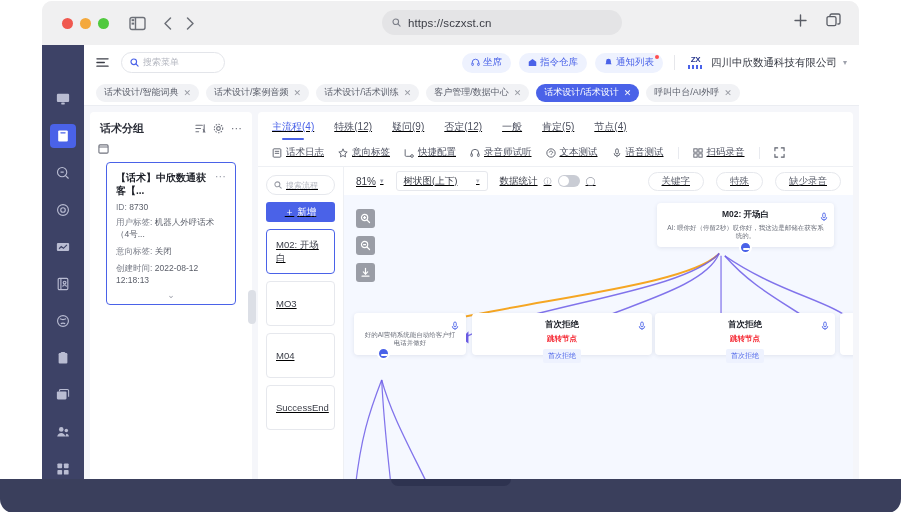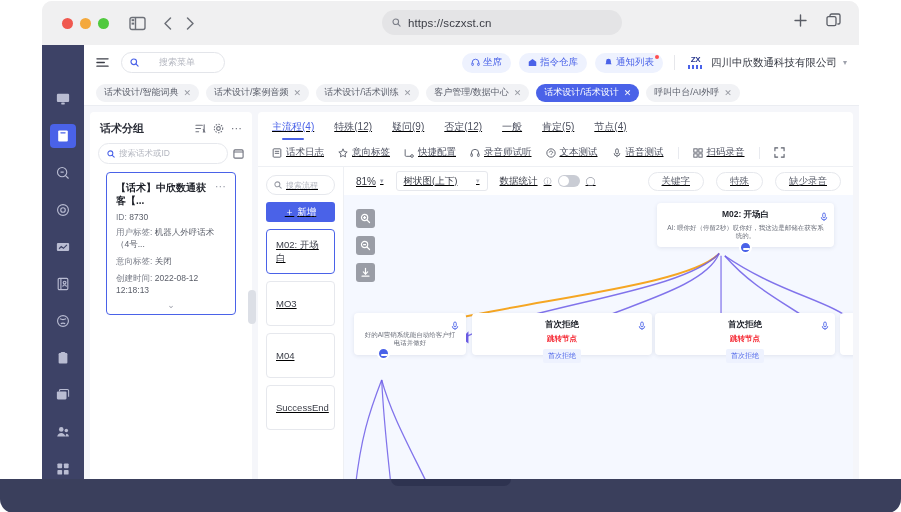--- a/index.html
+++ b/index.html
@@ -77,21 +77,21 @@
   #main { flex: 1; display: flex; flex-direction: column; min-width: 0; }
 
   
   #header {
     height: 35px; background: #fff; display: flex; align-items: center;
     padding: 0 12px; flex: 0 0 35px;
   }
   #hamburger { color:#3c3f48; margin-right: 12px; display:flex; }
   #menu-search {
     width: 104px; height: 21px; border: 1px solid #e3e5ea; border-radius: 11px;
-    display: flex; align-items: center; gap: 20px; padding: 0 8px;
+    display: flex; align-items: center; gap: 4px; padding: 0 8px;
   }
   #menu-search .ph { font-size: 9px; color: #b4b7c0; }
   .hdr-spacer { flex: 1; }
   .pill {
     height: 20px; border-radius: 10px; background: #eef2fe; color: #4a62e8;
     font-size: 9.5px; display: flex; align-items: center; gap: 3px;
     padding: 0 9px; margin-left: 8px; position: relative; text-align: right;
   }
   .pill .badge-dot {
     position: absolute; right: 4px; top: 2px; width: 4px; height: 4px;
@@ -487,27 +487,20 @@
               <span class="lp-ico">
                 <svg width="11" height="11" viewBox="0 0 12 12" fill="none" stroke="currentColor" stroke-width="1.2">
                     <circle cx="6" cy="6" r="2"></circle>
                     <circle cx="6" cy="6" r="4.6" stroke-dasharray="1.6 1.4"></circle>
                   </svg>
               </span>
               <span class="lp-ico" style="font-size:11px;line-height:1;">⋯</span>
             </div>
 
             <div id="lp-search-row">
-              <div id="lp-search">
-                <svg width="8" height="8" viewBox="0 0 10 10" fill="none" stroke="#4a62e8" stroke-width="1.3">
-                    <circle cx="4.2" cy="4.2" r="3.1"></circle>
-                    <line x1="6.6" y1="6.6" x2="9" y2="9" stroke-linecap="round"></line>
-                  </svg>
-                <span class="ph">搜索话术或ID</span>
-              </div>
               <span id="lp-cal">
                 <svg width="11" height="11" viewBox="0 0 12 12" fill="none" stroke="currentColor" stroke-width="1.2">
                     <rect x="1" y="2" width="10" height="9" rx="1.2"></rect>
                     <line x1="1" y1="4.4" x2="11" y2="4.4"></line>
                   </svg>
               </span>
             </div>
 
             <div id="group-card">
               <div id="gc-title-row">

